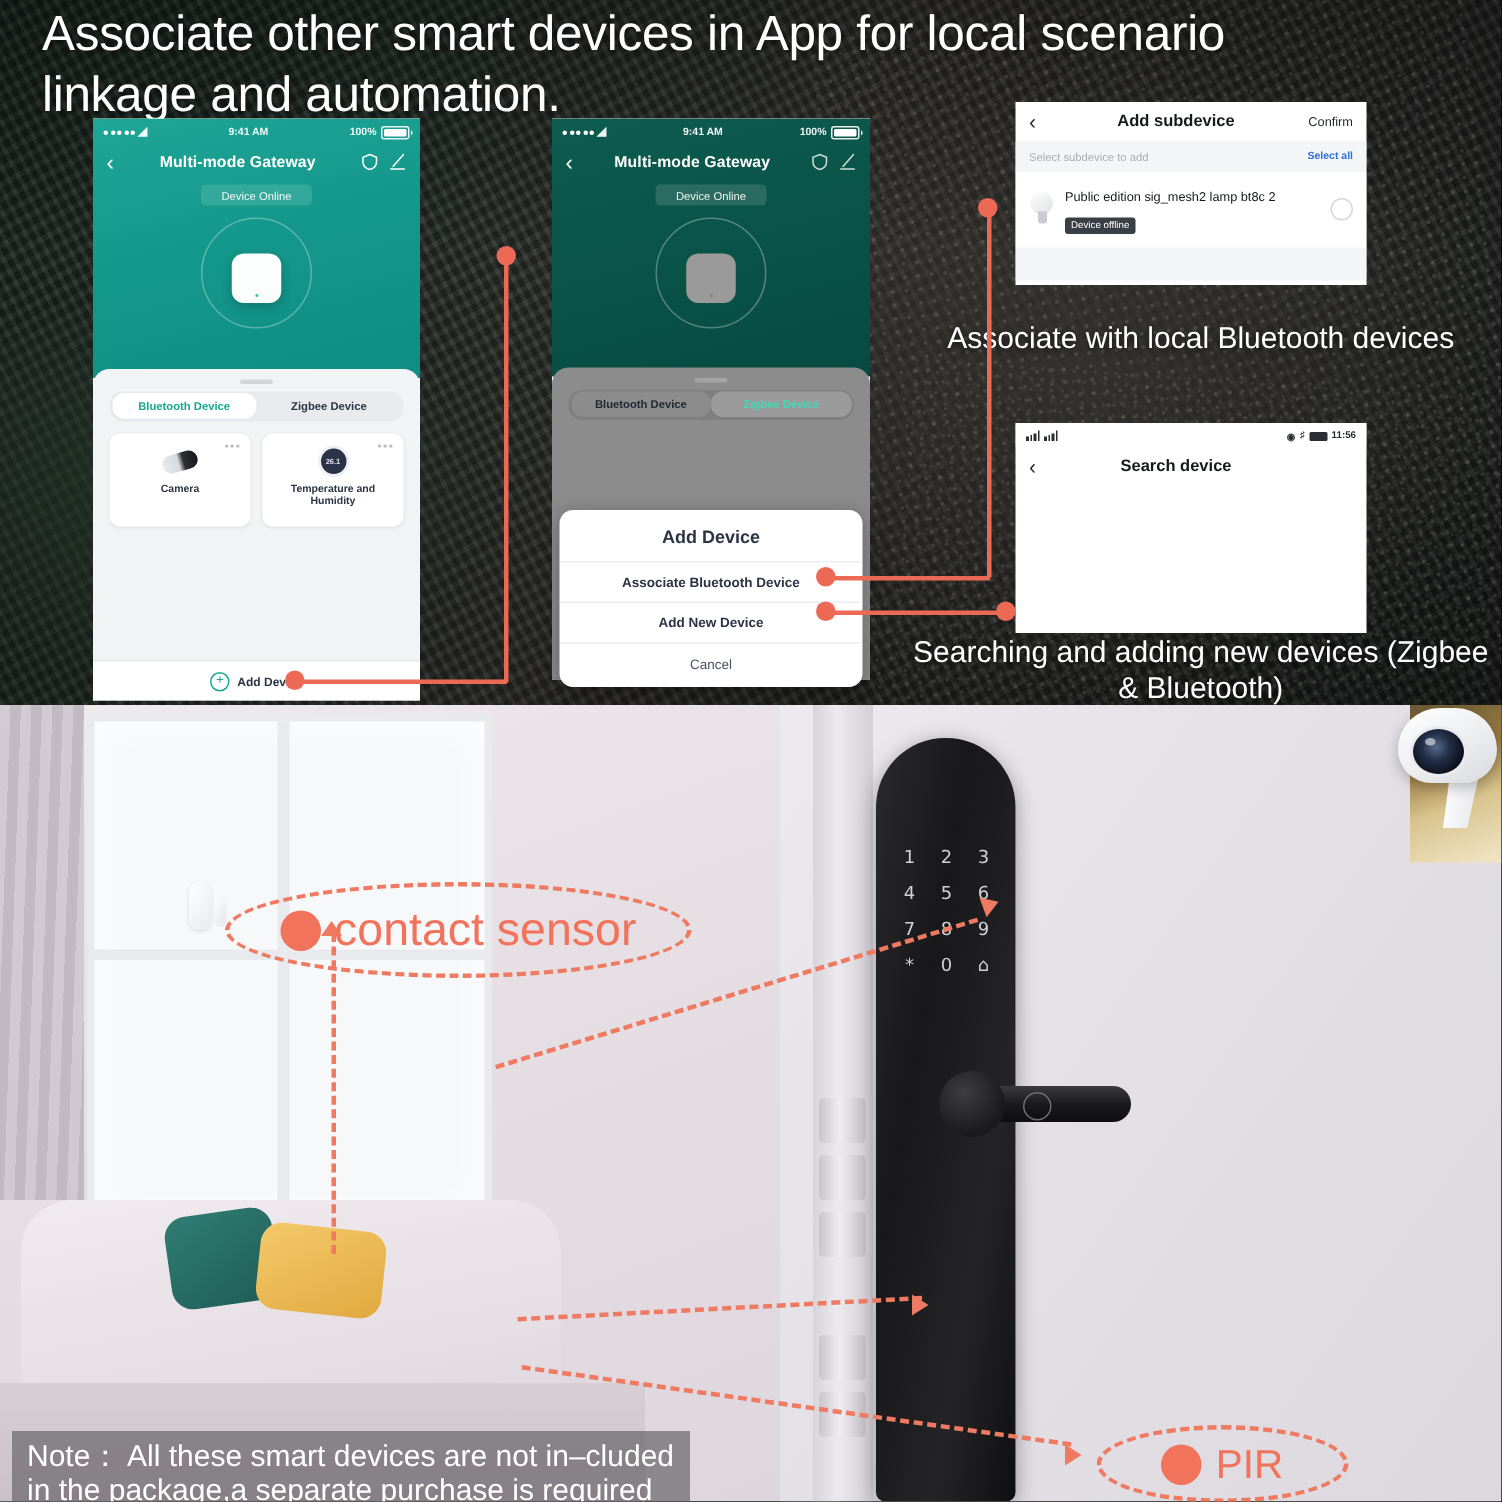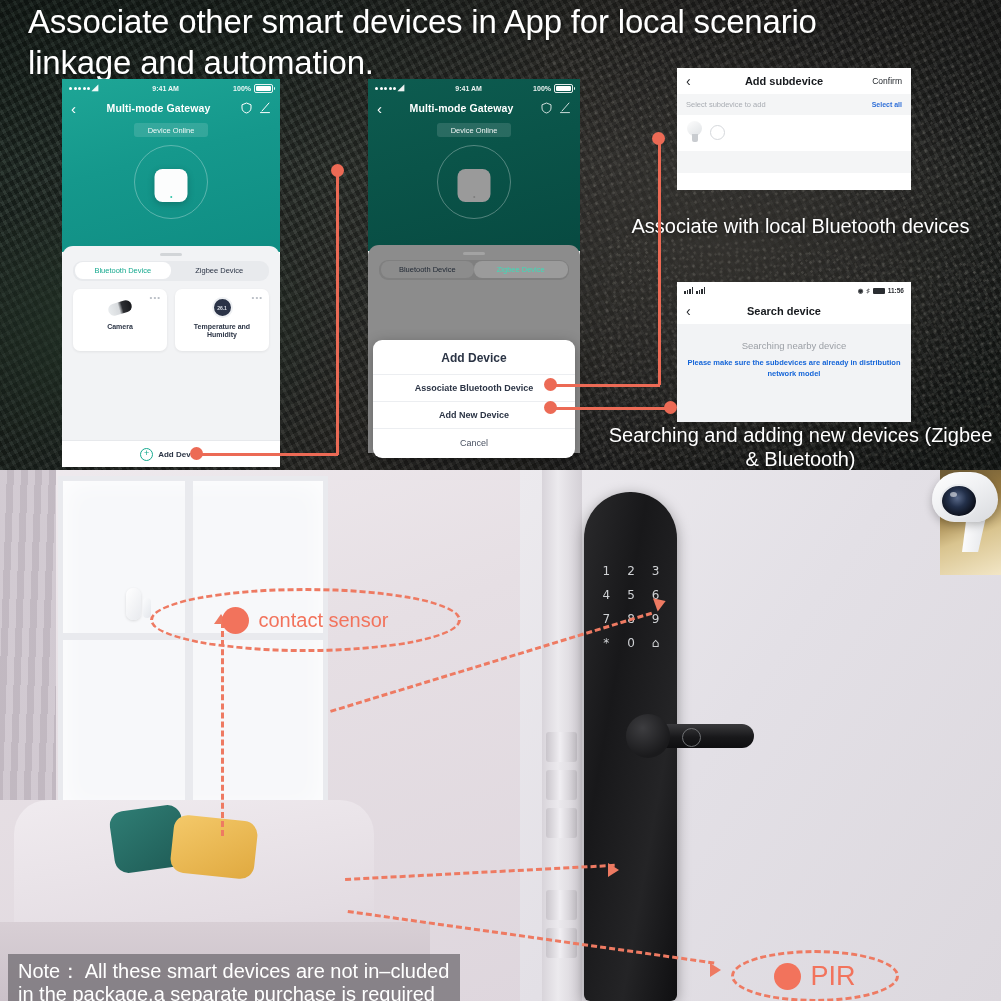--- a/index.html
+++ b/index.html
@@ -64,21 +64,21 @@
     width:2.5px;height:2.5px;border-radius:50%;background:#2ec4a8;}
   .ph2 .hub::after{background:#7d7d7d;}
 
   .sheet{position:relative;background:#f2f3f5;height:215px;border-radius:11px 11px 0 0;margin-top:-6px;padding-top:6px;}
   .ph2 .sheet{background:#8c8c8c;height:202px;}
   .grabber{width:22px;height:2.5px;border-radius:2px;background:#d2d5d8;margin:1px auto 5px;}
   .ph2 .grabber{background:#a3a3a3;}
 
   .segctl{margin:0 11px;height:17px;background:#e8eaed;border-radius:9px;display:flex;padding:1.5px;}
   .ph2 .segctl{background:#7f7f7f;}
-  .seg{flex:1;display:flex;align-items:center;justify-content:center;font-size:7.5px;font-weight:400;border-radius:8px;}
+  .seg{flex:1;display:flex;align-items:center;justify-content:center;font-size:7.5px;font-weight:700;border-radius:8px;}
   .seg.on{background:#fff;color:#16a98f;}
   .seg.off{color:#2b3445;}
   .ph2 .seg.on{background:#9b9b9b;color:#3ddcb8;}
   .ph2 .seg.off{background:#8c8c8c;color:#1f2733;}
 
   .cards{display:flex;gap:8px;margin:8px 11px 0;}
   .dcard{flex:1;background:#fff;border-radius:7px;height:62px;position:relative;
     box-shadow:0 1px 3px rgba(0,0,0,.07);display:flex;flex-direction:column;align-items:center;}
   .dots3{position:absolute;right:6px;top:5px;color:#b8bdc4;font-size:8px;letter-spacing:1px;line-height:1;}
   .dev-ic{height:30px;display:flex;align-items:center;justify-content:center;margin-top:4px;}
@@ -197,21 +197,21 @@
   .notebox{position:absolute;left:8px;top:484px;width:432px;background:rgba(110,107,112,.74);
     padding:6px 10px 9px;}
   .notetxt{color:#fff;font-size:20px;line-height:1.17;font-weight:400;}
 
   
   .callout{position:absolute;display:flex;align-items:center;justify-content:center;gap:9px;
     border:3px dashed #ee7a62;border-radius:50%;}
   .co-dot{width:27px;height:27px;border-radius:50%;background:#f2735c;flex:0 0 auto;}
   .co-txt{color:#f2735c;font-size:27px;font-weight:400;white-space:nowrap;}
   .co-contact{left:150px;top:588px;width:305px;height:58px;}
-  .co-contact .co-txt{font-size:20px;}
+  .co-contact .co-txt{font-size:31px;}
   .co-ipc{left:734px;top:561px;width:150px;height:46px;}
   .co-ipc .co-txt{font-size:28px;}
   .co-lock{left:620px;top:860px;width:244px;height:54px;}
   .co-lock .co-txt{font-size:27px;}
   .co-pir{left:731px;top:950px;width:162px;height:46px;}
   .co-pir .co-txt{font-size:27px;}
 
   .dashline{position:absolute;border-top:3px dashed #ee7a62;transform-origin:0 0;}
   .dashvert{position:absolute;border-left:3px dashed #ee7a62;}
   .arrowhead{position:absolute;width:0;height:0;}
@@ -359,20 +359,24 @@
       </div>
       <div class="rsub">
         <span class="lbl">Select subdevice to add</span>
         <span class="selall">Select all</span>
       </div>
       <div class="subrow">
         <span class="bulb">
             <span class="glass"></span>
             <span class="base"></span>
           </span>
+        <span class="subinfo">
+          <span class="subname">Public edition sig_mesh2 lamp bt8c 2</span><br>
+          <span class="offline">Device offline</span>
+        </span>
         <span class="radio"></span>
       </div>
       <div class="rfoot"></div>
     </div>
 
     <div class="rpanel rp2">
       <div class="rstat">
         <span class="rs-l">
           <span class="sigbar">
               <i style="height:3px"></i>
@@ -392,24 +396,20 @@
           <span>♯</span>
           <span class="dbatt"></span>
           <span>11:56</span>
         </span>
       </div>
       <div class="rnav">
         <span class="chev2">‹</span>
         <span class="rtitle">Search device</span>
         <span class="confirm"></span>
       </div>
-      <div class="searchbody">
-        <div class="sline1">Searching nearby device</div>
-        <div class="sline2">Please make sure the subdevices are already in distribution network model</div>
-      </div>
     </div>
 
     <div class="cap cap1">Associate with local Bluetooth devices</div>
     <div class="cap cap2">Searching and adding new devices (Zigbee &amp; Bluetooth)</div>
 
     <div class="cdot" style="left:331px;top:164px;"></div>
     <div class="conn" style="left:336px;top:170px;width:2.5px;height:285px;"></div>
     <div class="conn" style="left:196px;top:453px;width:142px;height:2.5px;"></div>
     <div class="cdot" style="left:190px;top:447px;"></div>
 

